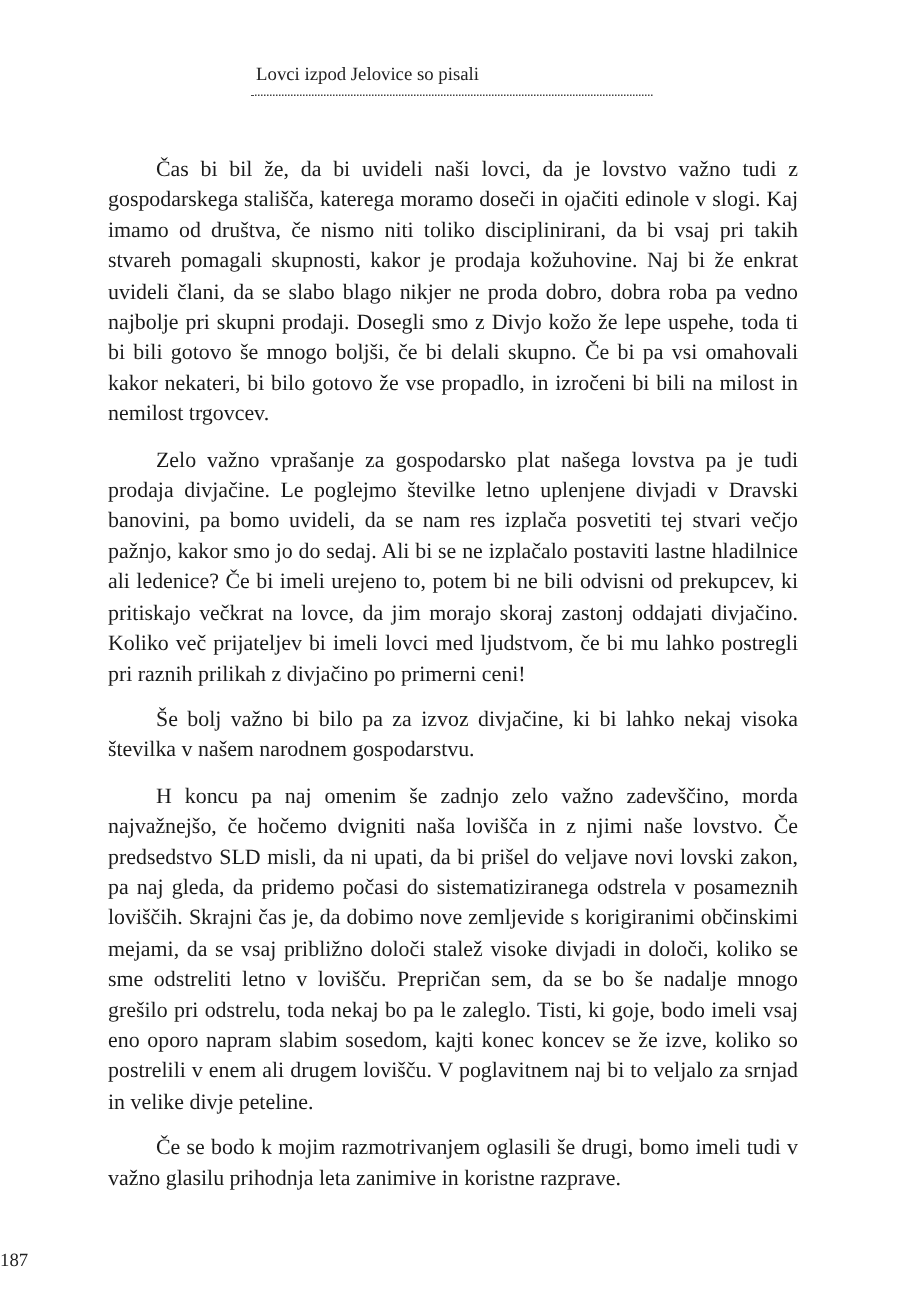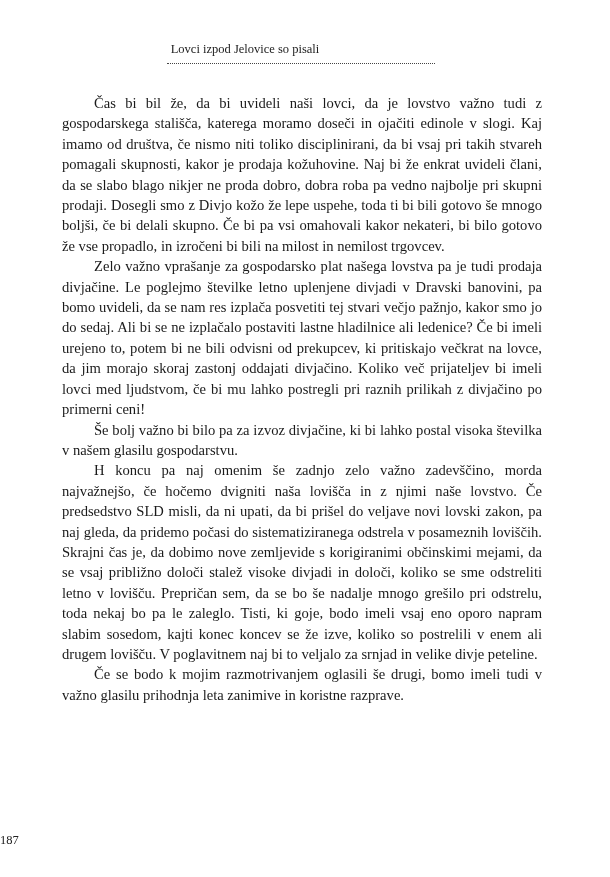--- a/index.html
+++ b/index.html
@@ -37,21 +37,21 @@
       position: absolute;
       left: 62px;
       top: 93px;
       width: 480px;
       font-size: 14.6px;
       line-height: 20.4px;
       text-align: justify;
       hyphens: none;
     }
     .body-text p {
-      margin: 0;
+      margin: 10px;
       text-indent: 32px;
     }
     .page-number {
       position: absolute;
       left: 0;
       top: 832px;
       width: 610px;
       text-align: left;
       font-size: 12.5px;
       line-height: 16px;
@@ -60,18 +60,18 @@
   </style>
 </head>
 <body>
 
 <div class="running-header">Lovci izpod Jelovice so pisali</div>
 <div class="header-rule"></div>
 
 <div class="body-text">
   <p>Čas bi bil že, da bi uvideli naši lovci, da je lovstvo važno tudi z gospodarskega stališča, katerega moramo doseči in ojačiti edinole v slogi. Kaj imamo od društva, če nismo niti toliko disciplinirani, da bi vsaj pri takih stvareh pomagali skupnosti, kakor je prodaja kožuhovine. Naj bi že enkrat uvideli člani, da se slabo blago nikjer ne proda dobro, dobra roba pa vedno najbolje pri skupni prodaji. Dosegli smo z Divjo kožo že lepe uspehe, toda ti bi bili gotovo še mnogo boljši, če bi delali skupno. Če bi pa vsi omahovali kakor nekateri, bi bilo gotovo že vse propadlo, in izročeni bi bili na milost in nemilost trgovcev.</p>
   <p>Zelo važno vprašanje za gospodarsko plat našega lovstva pa je tudi prodaja divjačine. Le poglejmo številke letno uplenjene divjadi v Dravski banovini, pa bomo uvideli, da se nam res izplača posvetiti tej stvari večjo pažnjo, kakor smo jo do sedaj. Ali bi se ne izplačalo postaviti lastne hladilnice ali ledenice? Če bi imeli urejeno to, potem bi ne bili odvisni od prekupcev, ki pritiskajo večkrat na lovce, da jim morajo skoraj zastonj oddajati divjačino. Koliko več prijateljev bi imeli lovci med ljudstvom, če bi mu lahko postregli pri raznih prilikah z divjačino po primerni ceni!</p>
-  <p>Še bolj važno bi bilo pa za izvoz divjačine, ki bi lahko postal visoka številka v našem glasilu gospodarstvu.</p>
+  <p>Še bolj važno bi bilo pa za izvoz divjačine, ki bi lahko nekaj visoka številka v našem narodnem gospodarstvu.</p>
   <p>H koncu pa naj omenim še zadnjo zelo važno zadevščino, morda najvažnejšo, če hočemo dvigniti naša lovišča in z njimi naše lovstvo. Če predsedstvo SLD misli, da ni upati, da bi prišel do veljave novi lovski zakon, pa naj gleda, da pridemo počasi do sistematiziranega odstrela v posameznih loviščih. Skrajni čas je, da dobimo nove zemljevide s korigiranimi občinskimi mejami, da se vsaj približno določi stalež visoke divjadi in določi, koliko se sme odstreliti letno v lovišču. Prepričan sem, da se bo še nadalje mnogo grešilo pri odstrelu, toda nekaj bo pa le zaleglo. Tisti, ki goje, bodo imeli vsaj eno oporo napram slabim sosedom, kajti konec koncev se že izve, koliko so postrelili v enem ali drugem lovišču. V poglavitnem naj bi to veljalo za srnjad in velike divje peteline.</p>
   <p>Če se bodo k mojim razmotrivanjem oglasili še drugi, bomo imeli tudi v važno glasilu prihodnja leta zanimive in koristne razprave.</p>
 </div>
 
 <div class="page-number">187</div>
 
 </body></html>

